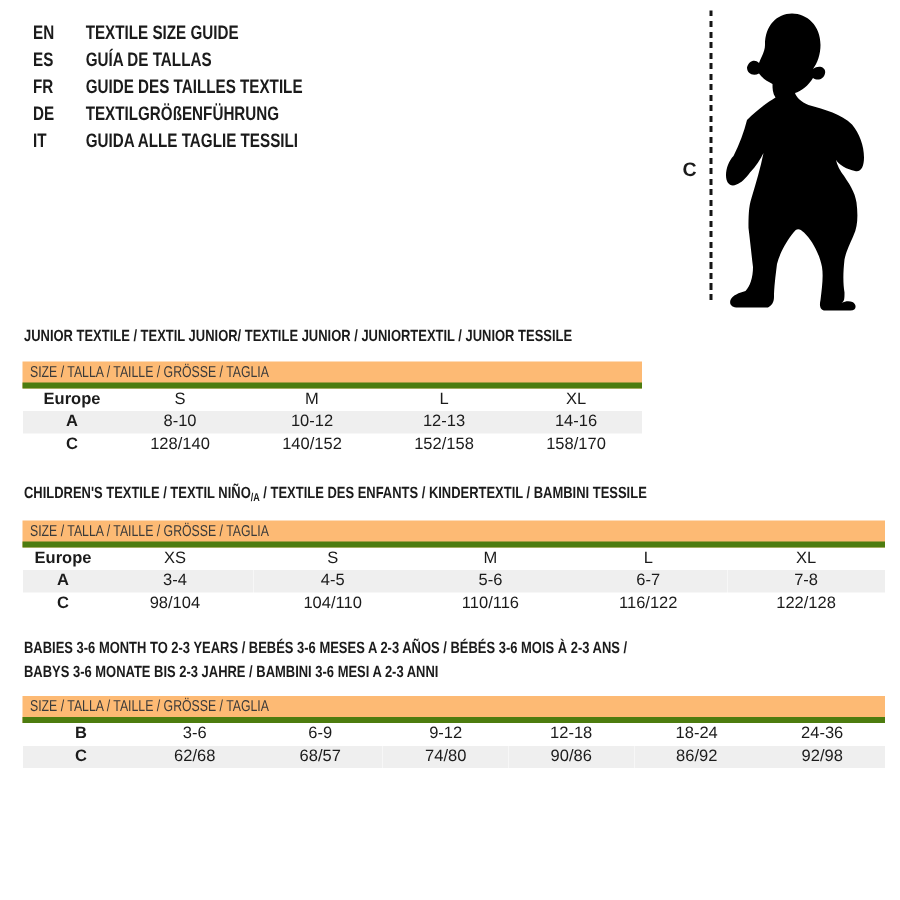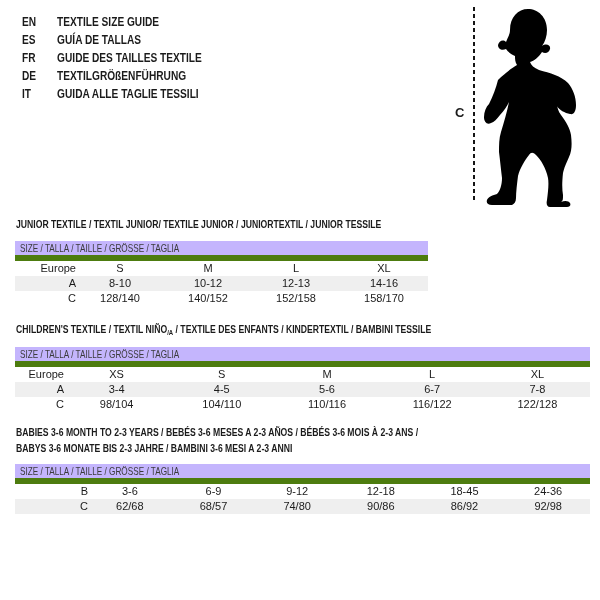--- a/index.html
+++ b/index.html
@@ -19,27 +19,27 @@
   .baby-svg{position:absolute;left:480px;top:4px;}
   
   .sec-title{position:absolute;left:16px;font-weight:bold;font-size:10.8px;white-space:nowrap;
     transform:scaleX(0.8);transform-origin:0 0;line-height:16px;}
   .sec-title sub{font-size:7.5px;vertical-align:-2px;}
   
   .tbl{position:absolute;left:15px;}
   .t-junior{top:241px;width:413px;}
   .t-children{top:347px;width:575px;}
   .t-babies{top:464px;width:575px;}
-  .size-bar{height:14px;line-height:14px;background:#c4b5fd;border-bottom:6px solid #4d7c0f;
+  .size-bar{height:14px;line-height:14px;background:#fdba74;border-bottom:4px solid #4d7c0f;
     padding-left:5px;color:#3a3a3a;font-size:10.5px;white-space:nowrap;overflow:hidden;}
   .size-bar span{display:inline-block;transform:scaleX(0.78);transform-origin:0 50%;}
   table{width:100%;border-collapse:collapse;table-layout:fixed;font-size:11px;color:#1b1b1b;}
   td{height:15px;line-height:15px;padding:0;text-align:center;white-space:nowrap;
      overflow:hidden;}
-  td.row-label{text-align:right;padding-left:5px;}
+  td.row-label{text-align:center;padding-left:5px;font-weight:bold;}
   tr.shaded{background:#efefef;}
   .t-junior  td.row-label{width:56px;}
   .t-children td.row-label{width:44px;}
   .t-babies  td.row-label{width:68px;}
   
   .footnotes{position:absolute;left:16px;top:538px;}
   .footnote{font-weight:bold;font-size:10.8px;line-height:16.5px;white-space:nowrap;
     transform:scaleX(0.8);transform-origin:0 0;}
 </style>
 </head>
@@ -199,21 +199,21 @@
       <span>SIZE / TALLA / TAILLE / GRÖSSE / TAGLIA</span>
     </div>
     <table>
       <tbody>
           <tr>
             <td class="row-label">B</td>
             <td>3-6</td>
             <td>6-9</td>
             <td>9-12</td>
             <td>12-18</td>
-            <td>18-45</td>
+            <td>18-24</td>
             <td>24-36</td>
           </tr>
           <tr class="shaded">
             <td class="row-label">C</td>
             <td>62/68</td>
             <td>68/57</td>
             <td>74/80</td>
             <td>90/86</td>
             <td>86/92</td>
             <td>92/98</td>

